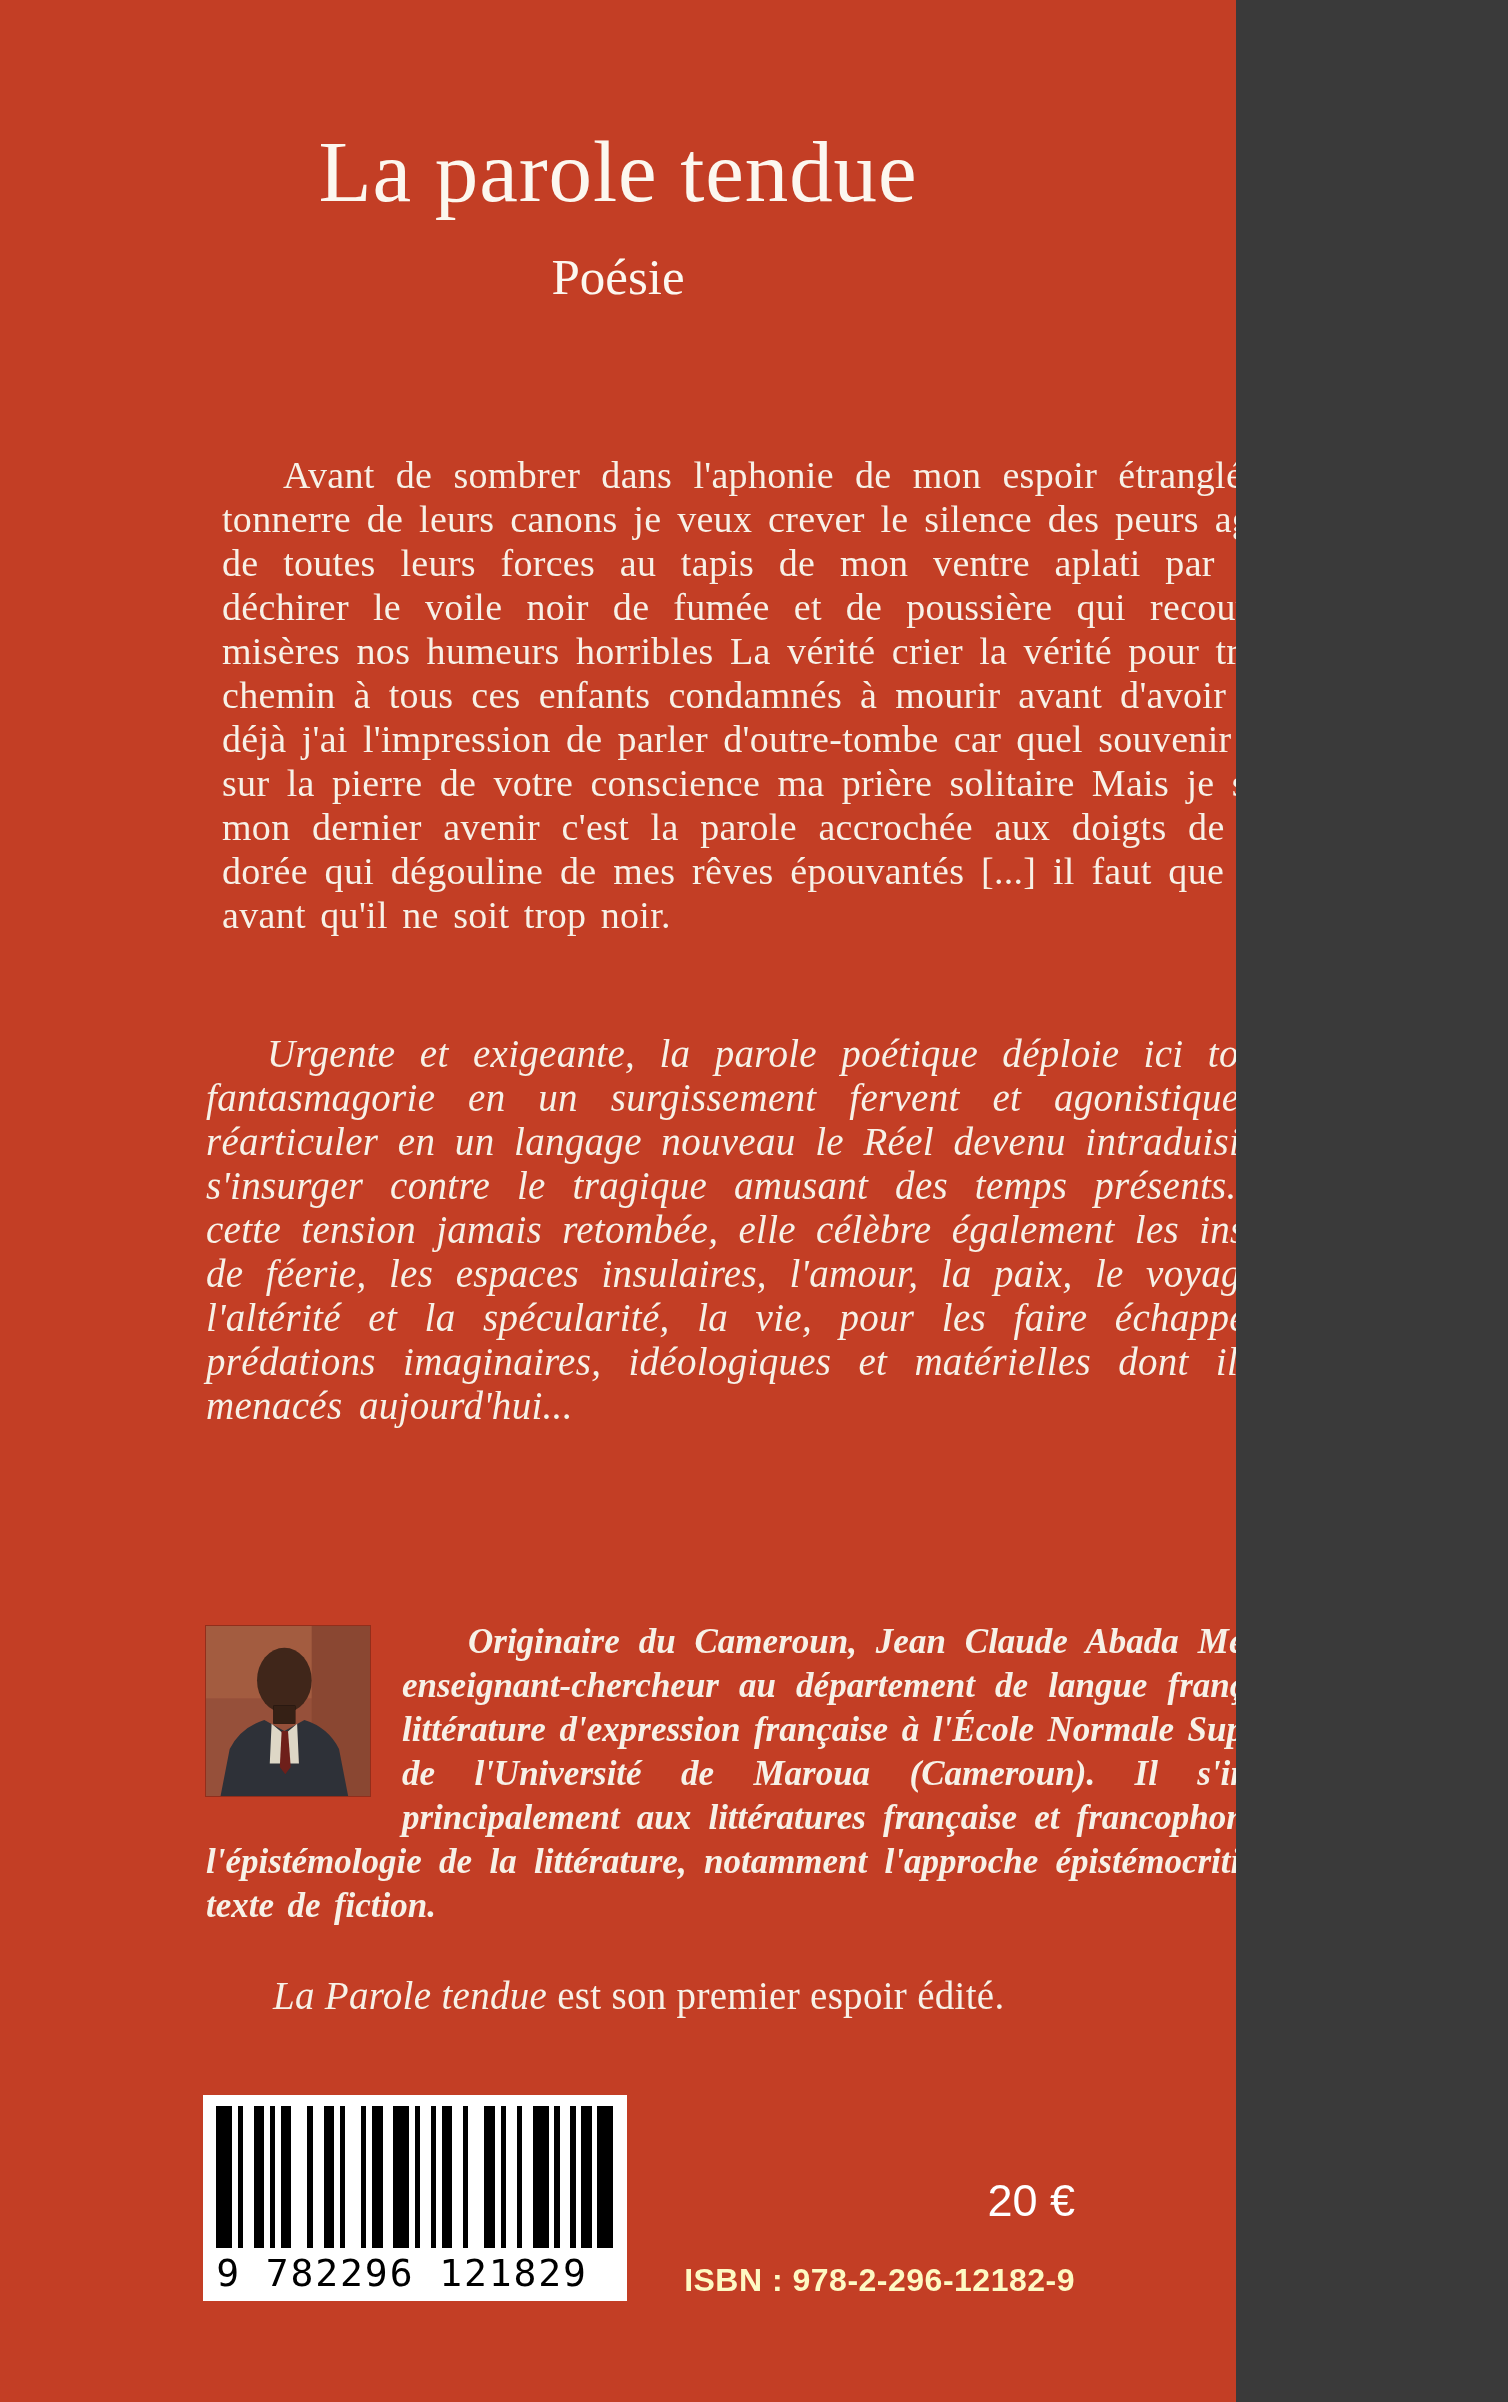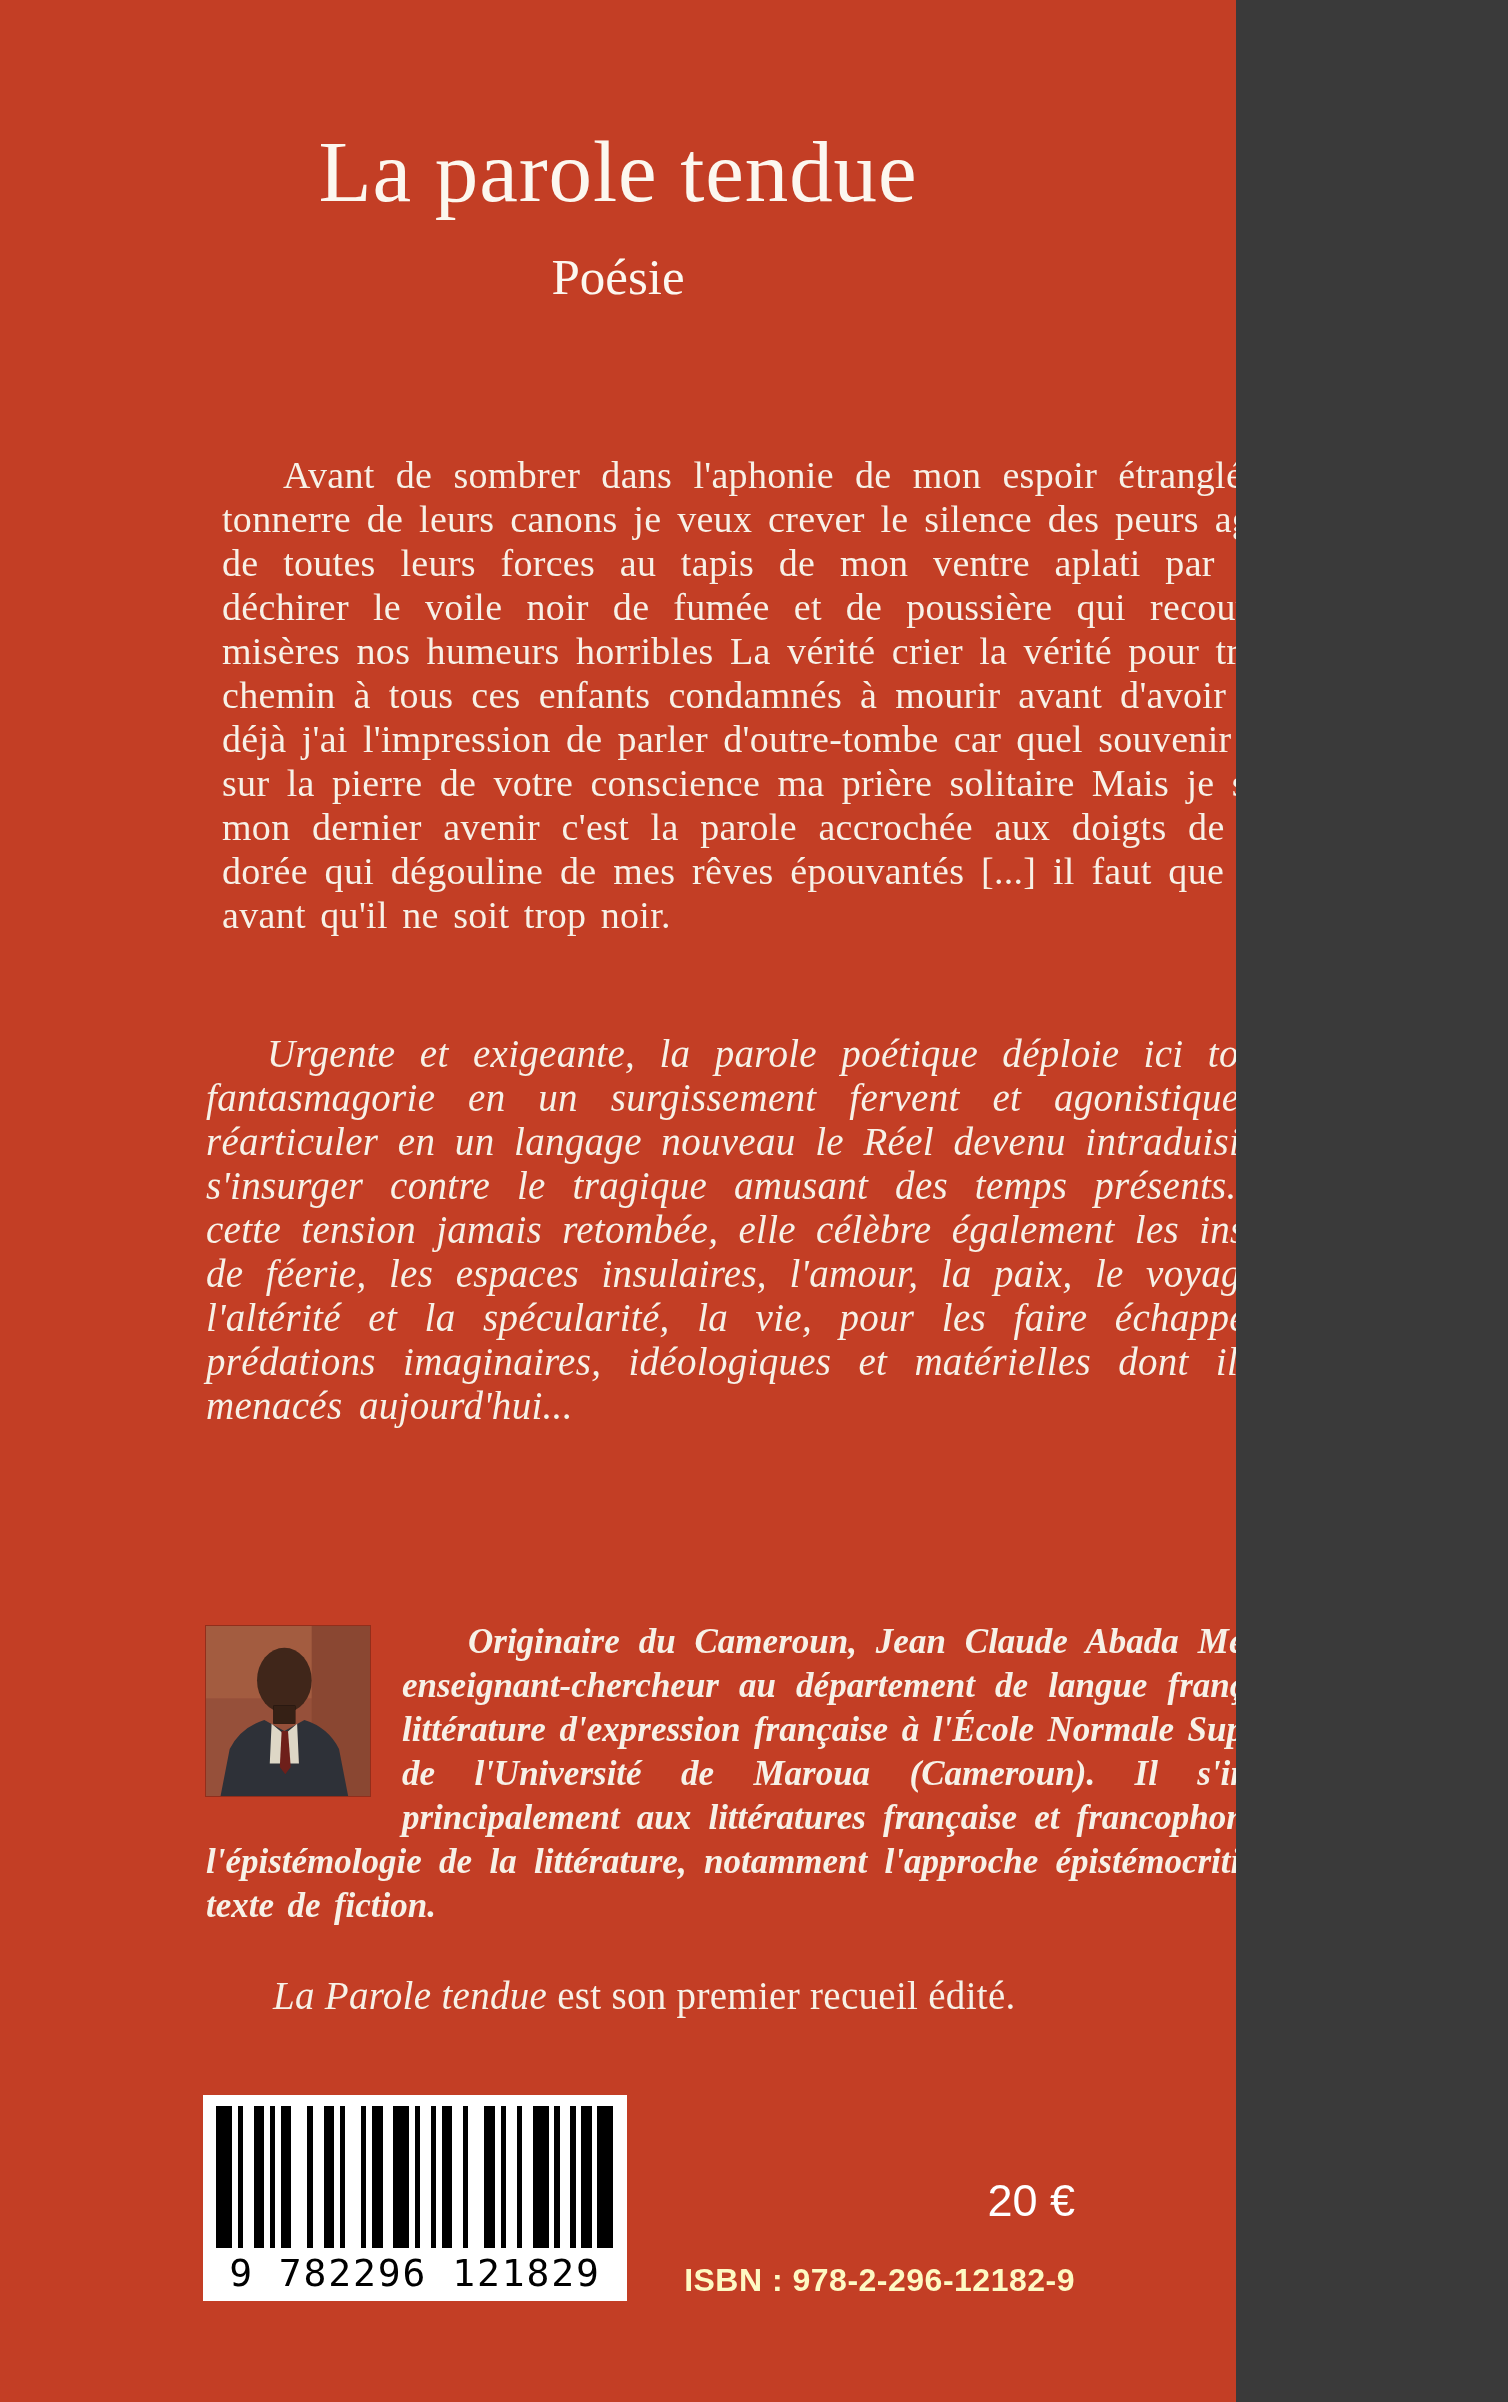--- a/index.html
+++ b/index.html
@@ -45,21 +45,21 @@
   }
   .bio p{margin:0;text-indent:66px;font-weight:bold;}
   .note{
     position:absolute;top:1973px;left:273px;
     font-size:39px;letter-spacing:0.3px;
   }
   .note .t{font-style:italic;}
   .barcode{
     position:absolute;top:2095px;left:203px;width:424px;height:206px;
     background:#ffffff;box-sizing:border-box;
-    display:flex;flex-direction:column;align-items:center;
+    display:flex;flex-direction:column;
     padding:11.4px 13.2px 5.7px;
   }
   .bars{width:100%;flex:1;display:flex;align-items:stretch;}
   .bars div{height:100%;}
   .barcode-digits{
     font-family:"DejaVu Sans Mono",monospace;
     font-size:38px;color:#000;letter-spacing:1.9px;
     margin-top:3.8px;white-space:nowrap;font-style:normal;
   }
   .price{
@@ -93,21 +93,21 @@
       <rect x="37" y="44" width="12" height="10" fill="#3520157"></rect>
       <rect x="37" y="44" width="12" height="10" fill="#352015"></rect>
       <path d="M8,94 L13,68 Q19,56 32,52 L43,58 L54,52 Q67,56 73,68 L78,94 Z" fill="#2e3138"></path>
       <path d="M36,54 L43,60 L50,54 L51,76 L35,76 Z" fill="#ded7c6"></path>
       <path d="M41.5,58 L45,58 L46.5,78 L43.5,82 L40.5,78 Z" fill="#6e1f1a"></path>
     </svg>
     <p>Originaire du Cameroun, Jean Claude Abada Medjo est enseignant-chercheur au département de langue française et littérature d'expression française à l'École Normale Supérieure de l'Université de Maroua (Cameroun). Il s'intéresse principalement aux littératures française et francophone, et à l'épistémologie de la littérature, notamment l'approche épistémocritique du texte de fiction.</p>
   </div>
 
   <div class="note">
-    <span class="t">La Parole tendue</span><span> est son premier recueil édité.</span>
+    <span class="t">La Parole tendue</span><span> est son premier espoir édité.</span>
   </div>
 
   <div class="barcode">
     <div class="bars">
         <div style="width: 4.05405%; background: rgb(0, 0, 0);"></div>
         <div style="width: 1.35135%; background: rgb(255, 255, 255);"></div>
         <div style="width: 1.35135%; background: rgb(0, 0, 0);"></div>
         <div style="width: 2.7027%; background: rgb(255, 255, 255);"></div>
         <div style="width: 2.7027%; background: rgb(0, 0, 0);"></div>
         <div style="width: 1.35135%; background: rgb(255, 255, 255);"></div>

